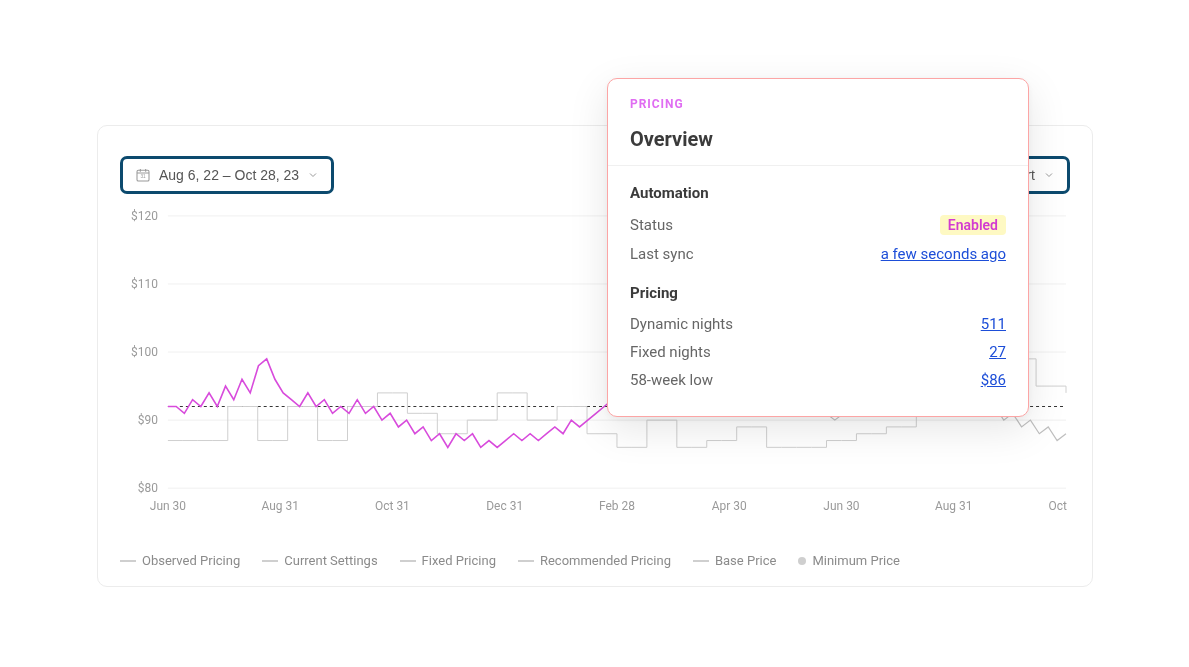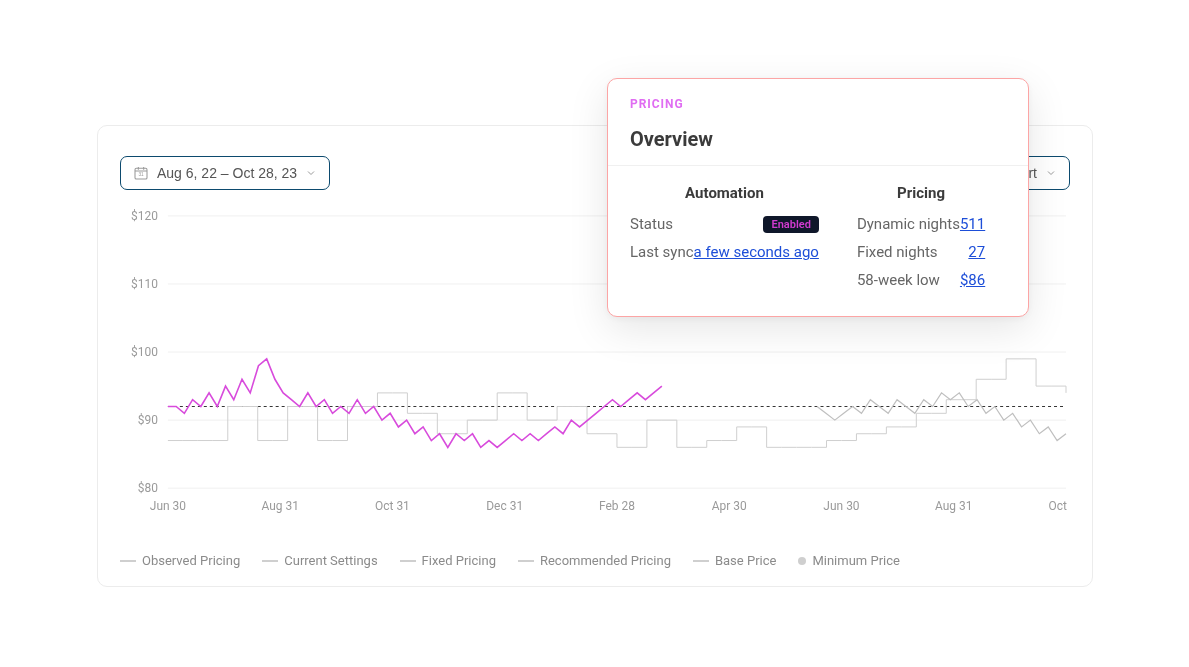--- a/index.html
+++ b/index.html
@@ -27,21 +27,21 @@
     left: 22px;
     right: 22px;
     display: flex;
     justify-content: space-between;
     align-items: center;
   }
   .date-picker, .export-btn {
     display: inline-flex;
     align-items: center;
     gap: 8px;
-    border: 1px solid #0c4a6e;
+    border: 3px solid #0c4a6e;
     border-radius: 7px;
     background: #fff;
     padding: 8px 12px;
     font-size: 14px;
     color: #555;
     cursor: pointer;
   }
   .date-picker svg, .export-btn svg { flex-shrink: 0; }
   .chevron-down {
     width: 12px; height: 12px;
@@ -112,43 +112,42 @@
   }
   .overlay-title {
     font-size: 20px;
     font-weight: 700;
     color: #3b3b3b;
     margin-top: 16px;
   }
   .overlay-body {
     padding: 18px 22px 22px 22px;
     display: flex;
-    flex-direction: row;
-    gap: 38px;
-    text-align: center;
+    flex-direction: column;
+    gap: 16px;
   }
   .section-title {
     font-size: 15px;
     font-weight: 700;
     color: #3b3b3b;
     margin-bottom: 8px;
   }
   .kv {
     display: flex;
     justify-content: space-between;
     align-items: center;
     font-size: 15px;
     color: #666;
     padding: 5px 0;
   }
   .kv .v { color: #1d4ed8; text-decoration: underline; }
   .pill {
-    background: #0f172a;
+    background: #fef9c3;
     color: #d23bd0;
-    font-size: 11px;
+    font-size: 14px;
     font-weight: 600;
     padding: 2px 8px;
     border-radius: 4px;
   }
 </style>
 </head>
 <body>
 
 <div class="card">
 

